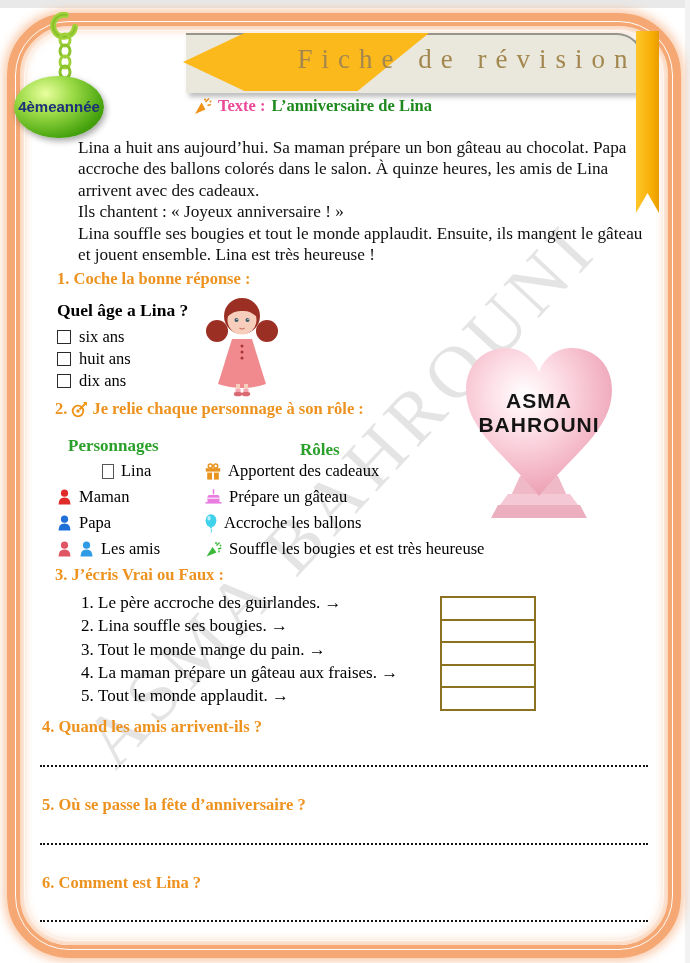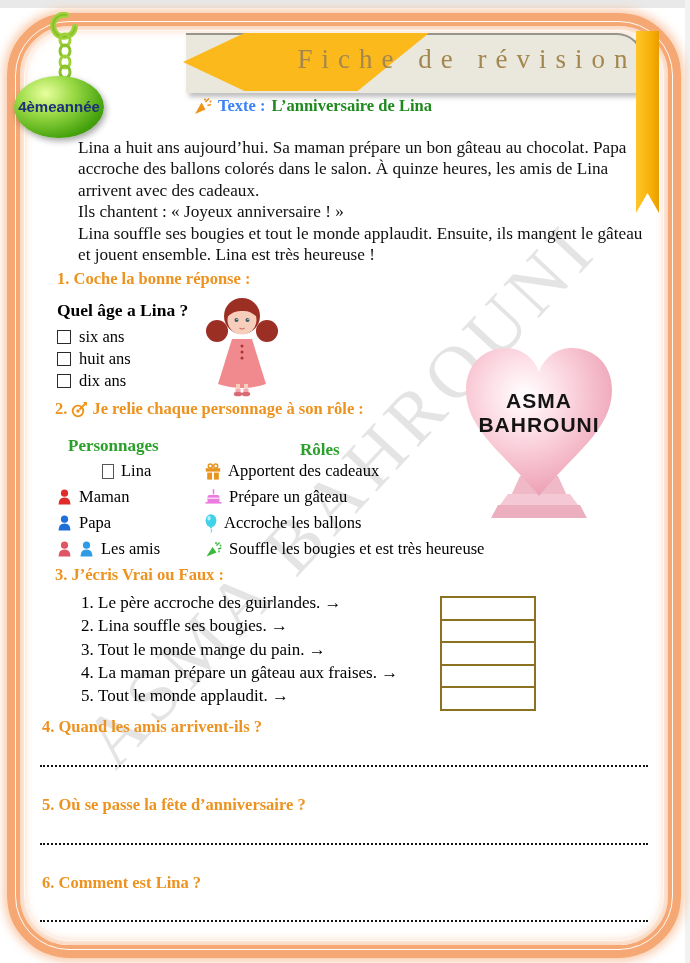--- a/index.html
+++ b/index.html
@@ -45,21 +45,21 @@
   .badge{position:absolute;left:14px;top:76px;width:90px;height:62px;border-radius:50%;
     background:radial-gradient(ellipse at 35% 28%,#e9ff9e 0%,#9ada45 34%,#46a30e 72%,#2b7a02 100%);
     box-shadow:2px 3px 6px rgba(0,0,0,.35);display:flex;flex-direction:row;align-items:center;
     justify-content:center;z-index:6;}
   .badge span{color:#1d2f7a;font-weight:bold;font-size:15px;line-height:1.25;
     font-family:"Liberation Sans",sans-serif;}
 
   
   .texte-line{position:absolute;left:193px;top:96px;display:flex;align-items:center;gap:6px;
     font-size:16.5px;font-weight:bold;}
-  .texte-label{color:#3b82f6;}
+  .texte-label{color:#ec4899;}
   .texte-title{color:#1e8a1e;}
 
   
   .passage{position:absolute;left:78px;top:137px;width:567px;font-size:17.2px;line-height:21.4px;
     color:#101010;}
   .passage p{margin:0;}
 
   .sec-title{position:absolute;color:#ed921e;font-weight:bold;font-size:16.5px;white-space:nowrap;}
 
   

